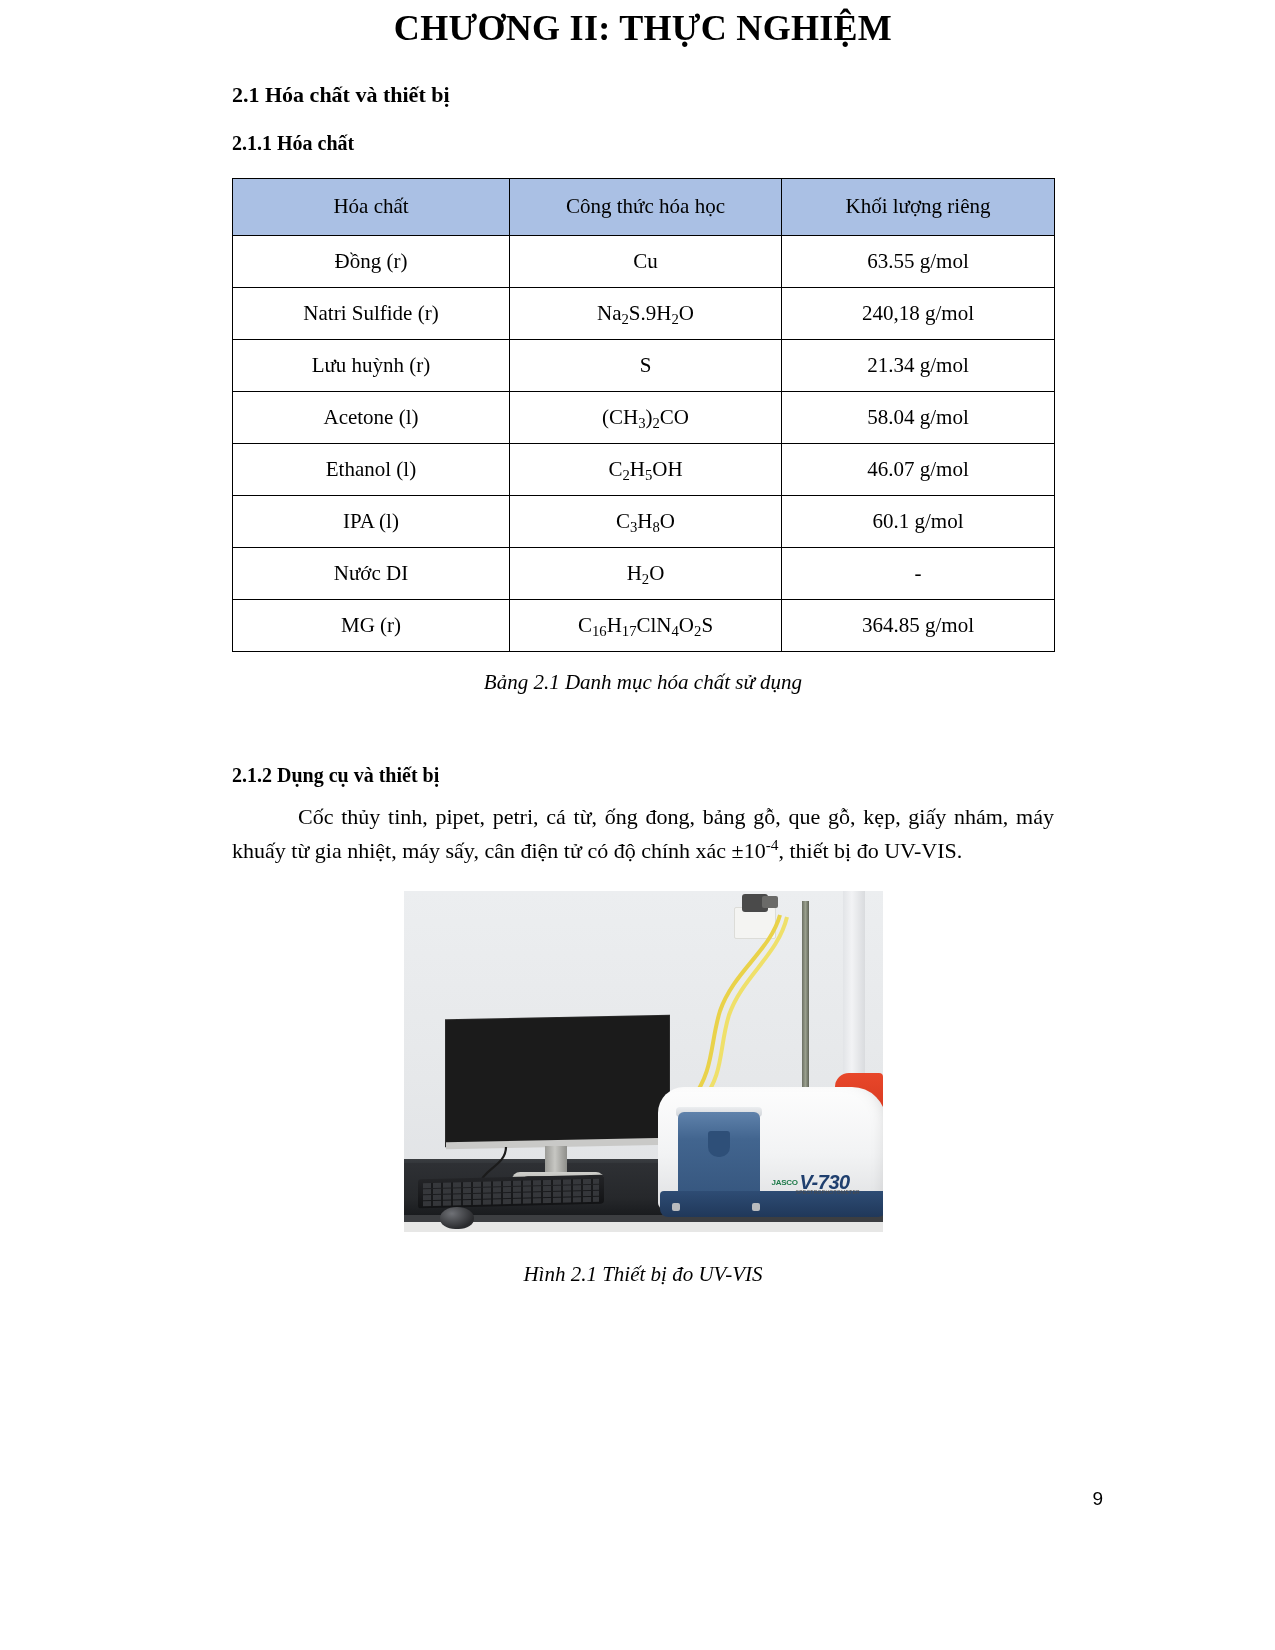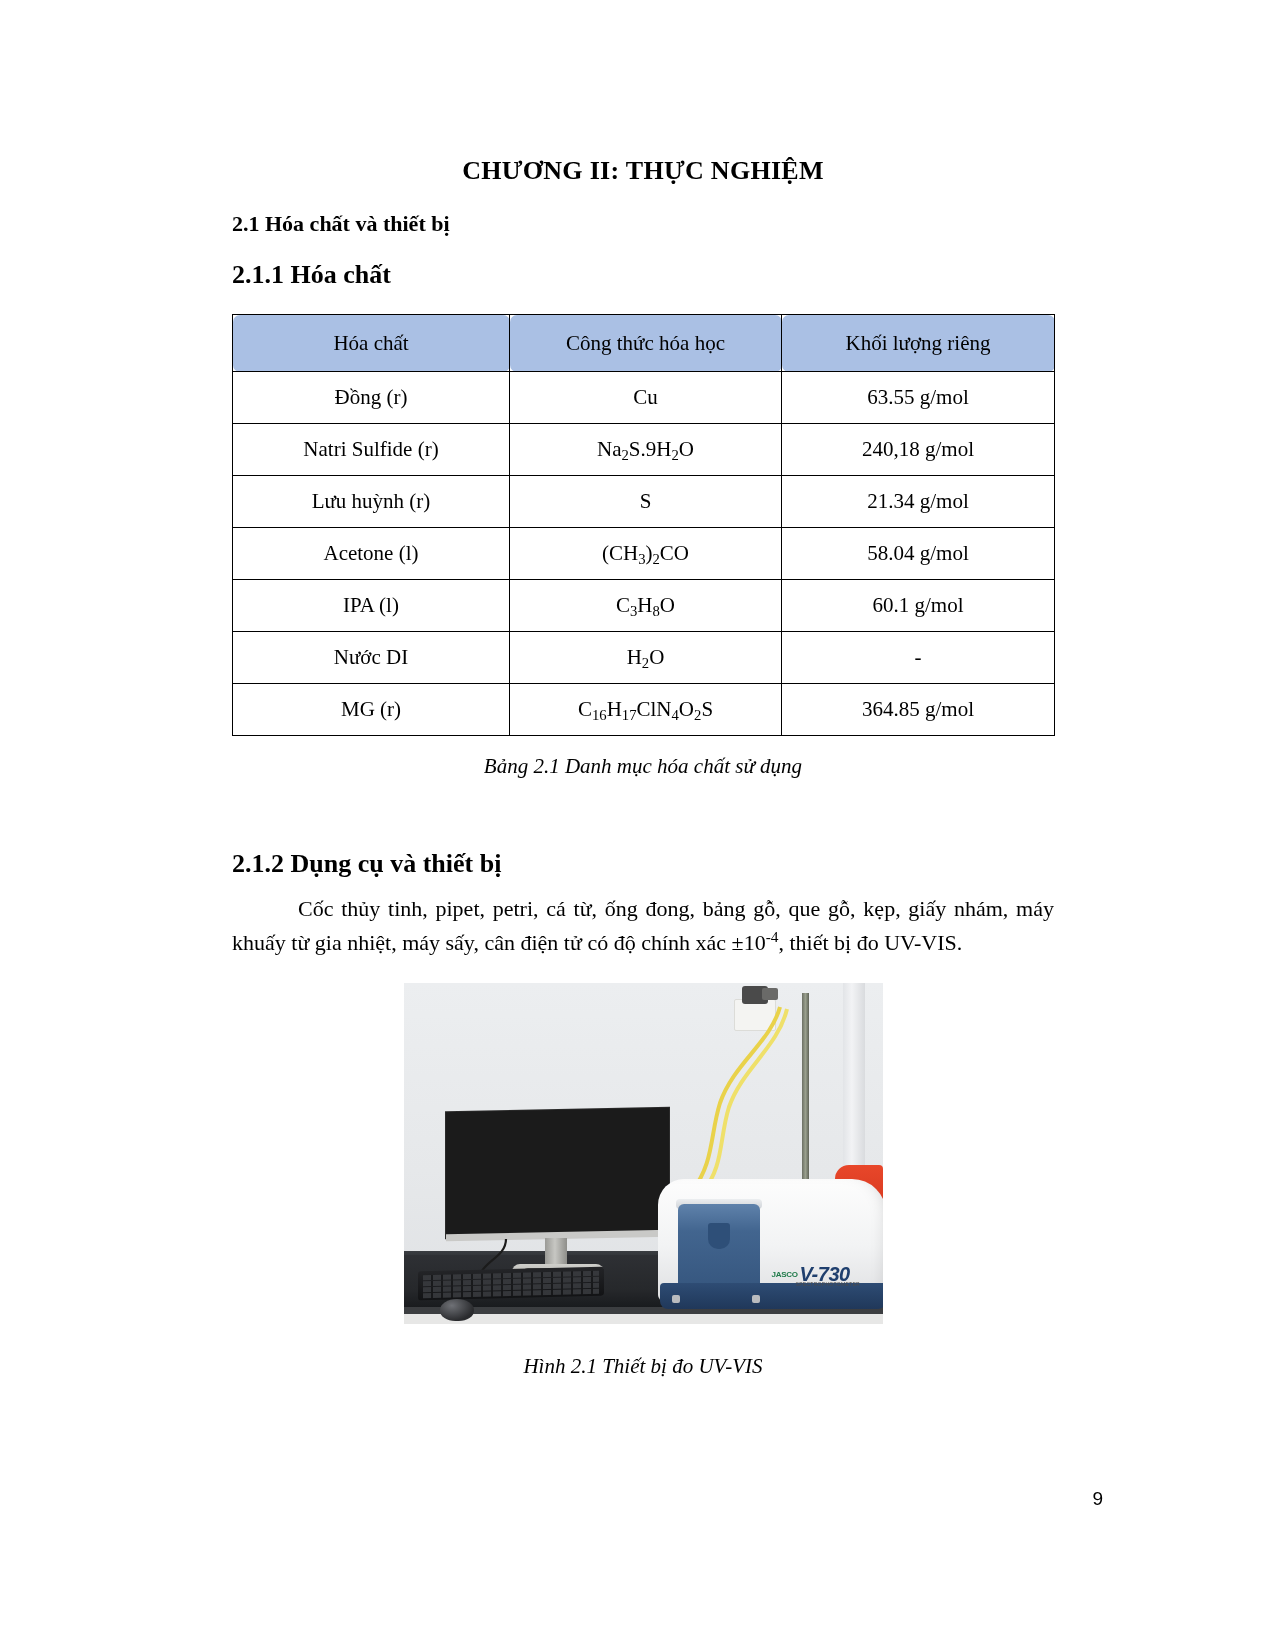--- a/index.html
+++ b/index.html
@@ -25,36 +25,35 @@
   .content {
     position: absolute;
     left: 232px;
     top: 0;
     width: 822px;
   }
 
   
   .chapter-title {
     text-align: center;
-    font-size: 26px;
+    font-size: 36px;
     font-weight: bold;
     letter-spacing: .3px;
-    margin: 0;
-    padding-top: 156px;
+    margin: 8px;
     line-height: 1.15;
   }
   .h2 {
     font-size: 22px;
     font-weight: bold;
     margin: 0;
     padding-top: 24px;
     line-height: 1.3;
   }
   .h3 {
-    font-size: 26px;
+    font-size: 20px;
     font-weight: bold;
     margin: 0;
     padding-top: 20px;
     line-height: 1.3;
   }
 
   
   table.chem {
     border-collapse: collapse;
     width: 822px;
@@ -66,21 +65,20 @@
     text-align: center;
     vertical-align: middle;
     font-size: 21px;
     font-weight: normal;
     height: 51px;
     padding: 0 4px;
   }
   table.chem thead th {
     background: #aac0e4;
     height: 56px;
-    border-radius: 7px;
   }
   table.chem col.c1 { width: 277px; }
   table.chem col.c2 { width: 272px; }
   table.chem col.c3 { width: 273px; }
   sub { font-size: 0.70em; vertical-align: baseline; position: relative; bottom: -0.28em; }
   sup { font-size: 0.70em; vertical-align: baseline; position: relative; bottom: 0.5em; }
 
   .caption {
     text-align: center;
     font-style: italic;
@@ -321,20 +319,25 @@
             <td>Lưu huỳnh (r)</td>
             <td><span>S</span></td>
             <td>21.34 g/mol</td>
           </tr>
           <tr>
             <td>Acetone (l)</td>
             <td><span>(CH</span><sub>3</sub><span>)</span><sub>2</sub><span>CO</span></td>
             <td>58.04 g/mol</td>
           </tr>
           <tr>
+            <td>Ethanol (l)</td>
+            <td><span>C</span><sub>2</sub><span>H</span><sub>5</sub><span>OH</span></td>
+            <td>46.07 g/mol</td>
+          </tr>
+          <tr>
             <td>IPA (l)</td>
             <td><span>C</span><sub>3</sub><span>H</span><sub>8</sub><span>O</span></td>
             <td>60.1 g/mol</td>
           </tr>
           <tr>
             <td>Nước DI</td>
             <td><span>H</span><sub>2</sub><span>O</span></td>
             <td>-</td>
           </tr>
           <tr>

